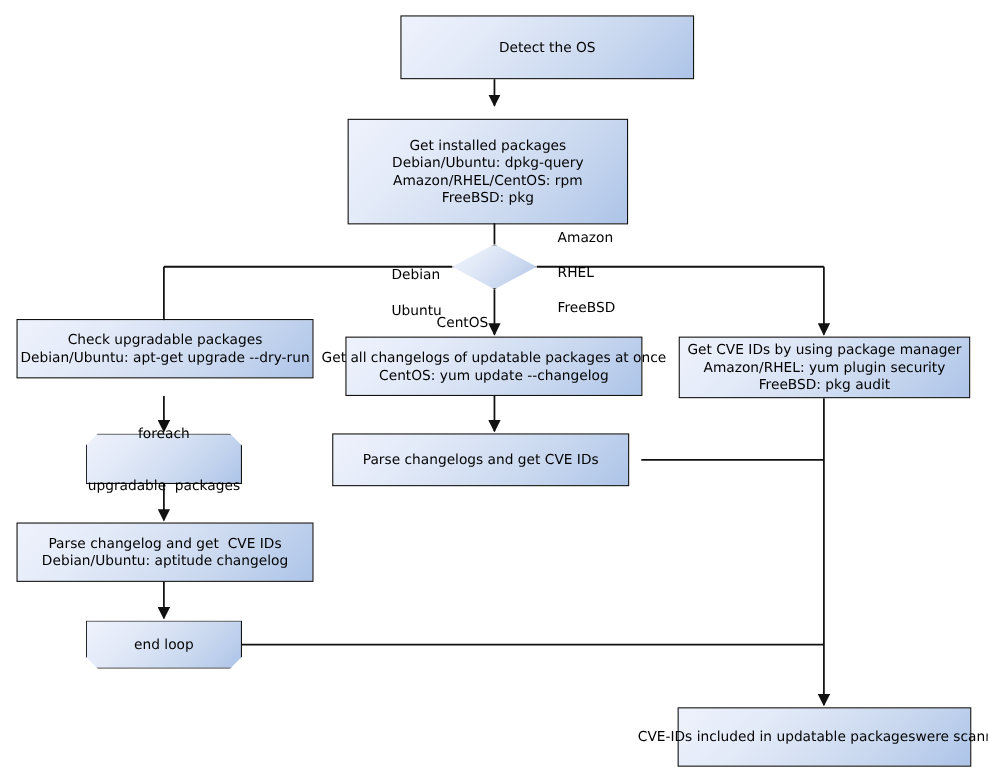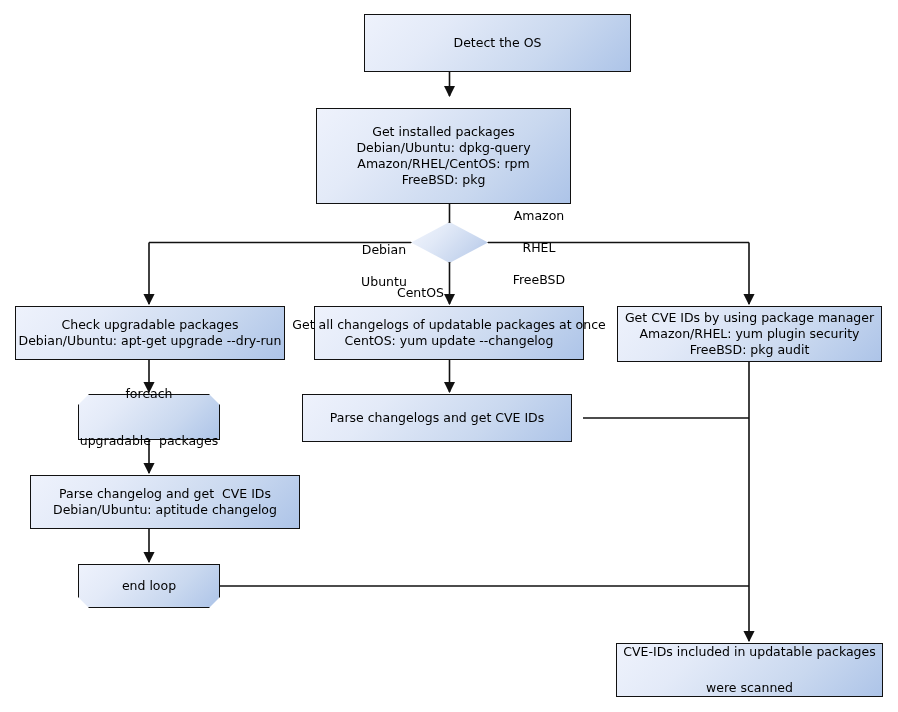--- a/index.html
+++ b/index.html
@@ -90,21 +90,20 @@
     box-sizing: border-box;
     -webkit-clip-path: polygon(50% 0, 100% 50%, 50% 100%, 0 50%);
     clip-path: polygon(50% 0, 100% 50%, 50% 100%, 0 50%);
   }
   .edge-label {
     position: absolute;
     font-size: 12.5px;
     line-height: 16px;
     color: #000000;
     white-space: pre;
-    text-align: center;
   }
 </style>
 </head>
 <body>
 
 <div id="canvas">
 
   <svg class="edges" viewBox="0 0 898 712" width="898" height="712" xmlns="http://www.w3.org/2000/svg">
     <defs>
       <marker id="arrow" viewBox="0 0 10 10" refX="9" refY="5" markerWidth="7" markerHeight="7" orient="auto-start-reverse">
@@ -162,21 +161,21 @@
   <div class="edge-label" style="left:491px; top:192px; width:80px;">
     <span class="label">Amazon</span><br>
     <span class="label">RHEL</span><br>
     <span class="label">FreeBSD</span>
   </div>
 
   <div class="edge-label" style="left:381px; top:269px; width:56px; text-align:right;">
     <span class="label">CentOS</span>
   </div>
 
-  <div class="node" style="left:15px; top:306px; width:270px; height:54px; flex-direction:column;">
+  <div class="node" style="left:15px; top:290px; width:270px; height:54px; flex-direction:column;">
     <span class="label">Check upgradable packages</span>
     <span class="label">Debian/Ubuntu: apt-get upgrade --dry-run</span>
   </div>
 
   <div class="node" style="left:314px; top:306px; width:270px; height:54px; flex-direction:column;">
     <span class="label">Get all changelogs of updatable packages at once</span>
     <span class="label">CentOS: yum update --changelog</span>
   </div>
 
   <div class="node" style="left:617px; top:306px; width:265px; height:56px; flex-direction:column;">
@@ -188,28 +187,28 @@
   <div class="node loop-start" style="left:78px; top:394px; width:142px; height:46px; flex-direction:column;gap:31px;">
     <span class="shape-fill"></span>
     <span class="label">foreach</span>
     <span class="label">upgradable  packages</span>
   </div>
 
   <div class="node" style="left:302px; top:394px; width:270px; height:48px;">
     <span class="label">Parse changelogs and get CVE IDs</span>
   </div>
 
-  <div class="node" style="left:30px; top:475px; width:270px; height:54px; flex-direction:column;">
+  <div class="node" style="left:15px; top:475px; width:270px; height:54px; flex-direction:column;">
     <span class="label">Parse changelog and get  CVE IDs</span>
     <span class="label">Debian/Ubuntu: aptitude changelog</span>
   </div>
 
   <div class="node loop-end" style="left:78px; top:564px; width:142px; height:44px;">
     <span class="shape-fill"></span>
     <span class="label">end loop</span>
   </div>
 
-  <div class="node" style="left:616px; top:643px; width:267px; height:54px; flex-direction:column;justify-content:space-between;">
+  <div class="node" style="left:616px; top:643px; width:267px; height:54px; flex-direction:row;">
     <span class="label">CVE-IDs included in updatable packages</span>
     <span class="label">were scanned</span>
   </div>
 
 </div>
 
 </body></html>

